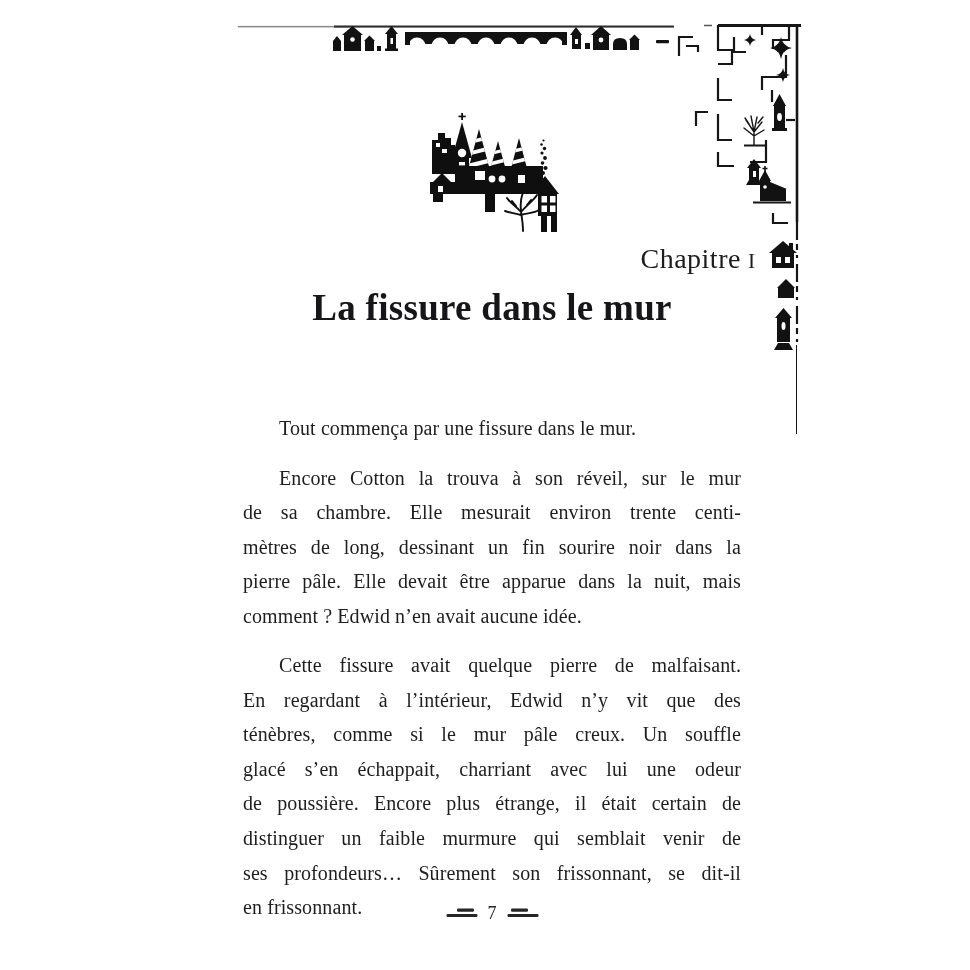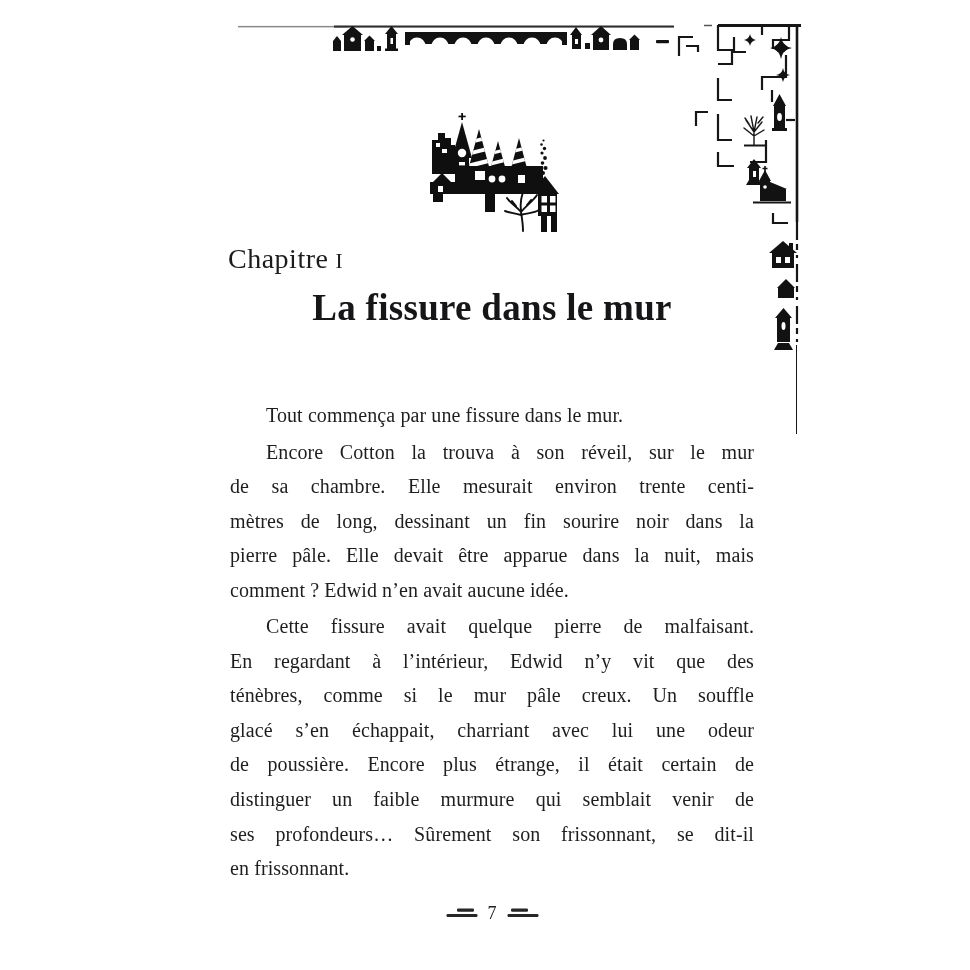--- a/index.html
+++ b/index.html
@@ -9,34 +9,34 @@
     color:#1e1e1e; overflow:hidden;
   }
   svg { display:block; }
   .art { position:absolute; }
   .skyline { left:238px; top:23px; width:436px; height:40px; }
   .corner  { left:674px; top:22px; width:135px; height:425px; }
   .castle  { left:426px; top:112px; width:136px; height:124px; }
 
   .chapter-line {
     position:absolute; left:228px; top:243px; width:528px;
-    text-align:left; font-size:28px; letter-spacing:0.5px; color:#1c1c1e;
+    text-align:right; font-size:28px; letter-spacing:0.5px; color:#1c1c1e;
   }
   .chapter-line .numeral { font-size:0.76em; letter-spacing:1px; margin-left:7px; }
   .title-line {
     position:absolute; left:178px; top:286px; width:628px; margin:0;
     text-align:center; font-size:37px; font-weight:bold;
     letter-spacing:0.3px; color:#161618;
   }
 
   .bodytext {
     position:absolute; left:228px; top:396px; width:528px;
     font-size:20px; line-height:34.55px; color:#1e1e20;
   }
-  .para { margin:2px; }
+  .para { margin:15px; }
   .line { text-align:justify; text-align-last:justify; letter-spacing:0.1px; }
   .line.start { text-indent:36px; }
   .line.end { text-align-last:left; }
 
   .footer {
     position:absolute; left:228px; top:902px; width:528px;
     display:flex; justify-content:center; align-items:center; gap:9px;
   }
   .pagenum { font-size:18px; color:#222; line-height:22px; }
   .orn { width:33px; height:11px; }

